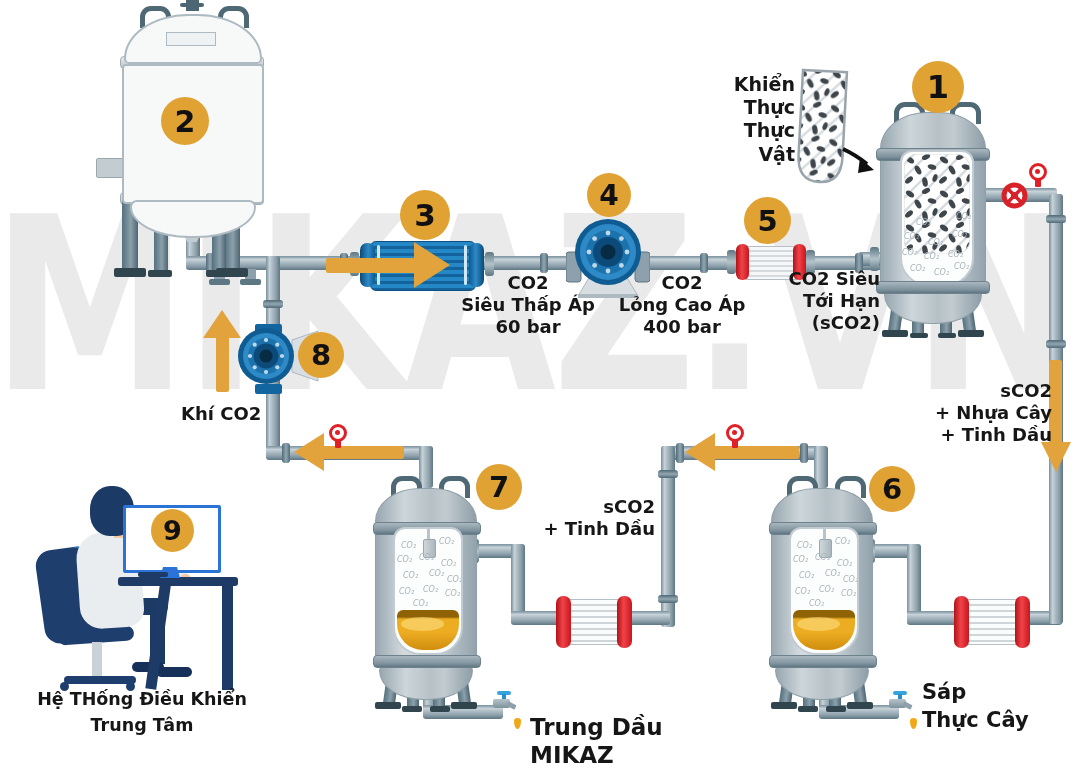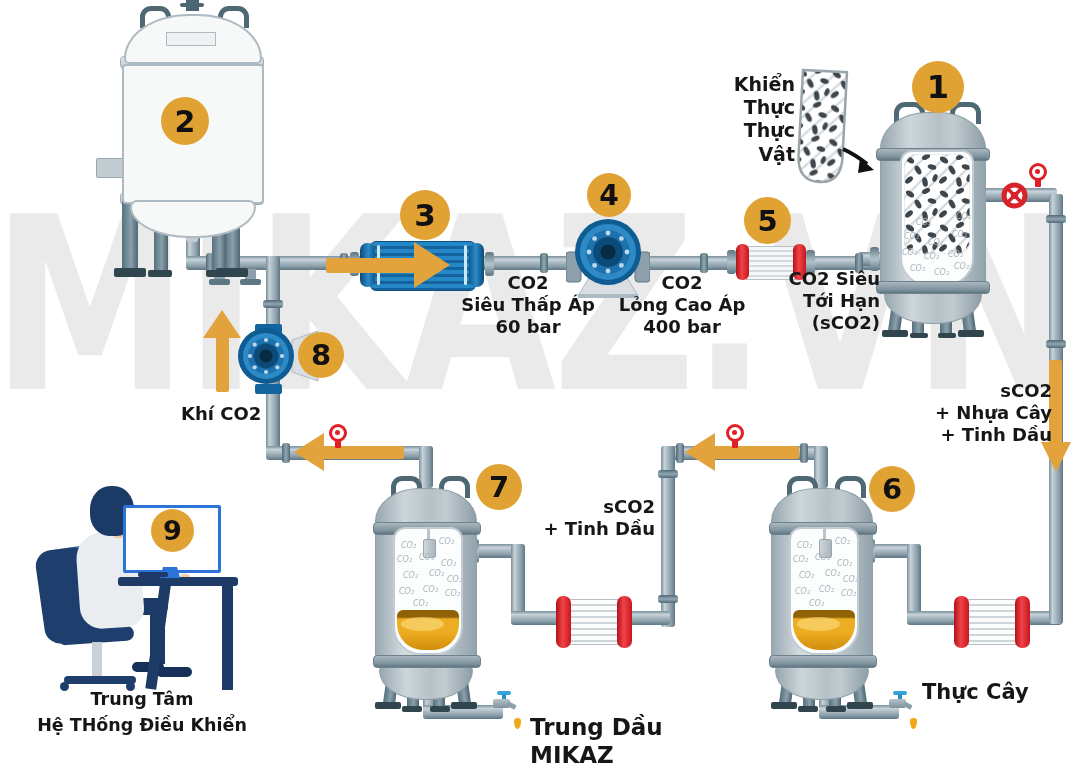--- a/index.html
+++ b/index.html
@@ -494,20 +494,21 @@
     <div>+ Nhựa Cây</div>
     <div>+ Tinh Dầu</div>
   </div>
   <div class="lbl" style="left:533px;top:496px;width:122px;text-align:right">
     <div>sCO2</div>
     <div>+ Tinh Dầu</div>
   </div>
   <div class="lbl" style="left:181px;top:403px;width:110px">Khí CO2</div>
   <div class="lbl" style="left:530px;top:713px;width:210px;font-size:23px">Trung Dầu MIKAZ</div>
   <div class="lbl" style="left:922px;top:678px;width:130px;font-size:21px;line-height:1.35">
+    <div>Sáp</div>
     <div>Thực Cây</div>
   </div>
   <div class="lbl" style="left:28px;top:686px;width:228px;text-align:center;font-size:17.5px;line-height:1.5">
+    <div>Hệ THống Điều Khiển</div>
     <div>Trung Tâm</div>
-    <div>Hệ THống Điều Khiển</div>
   </div>
 
 </div>
 
 </body></html>

